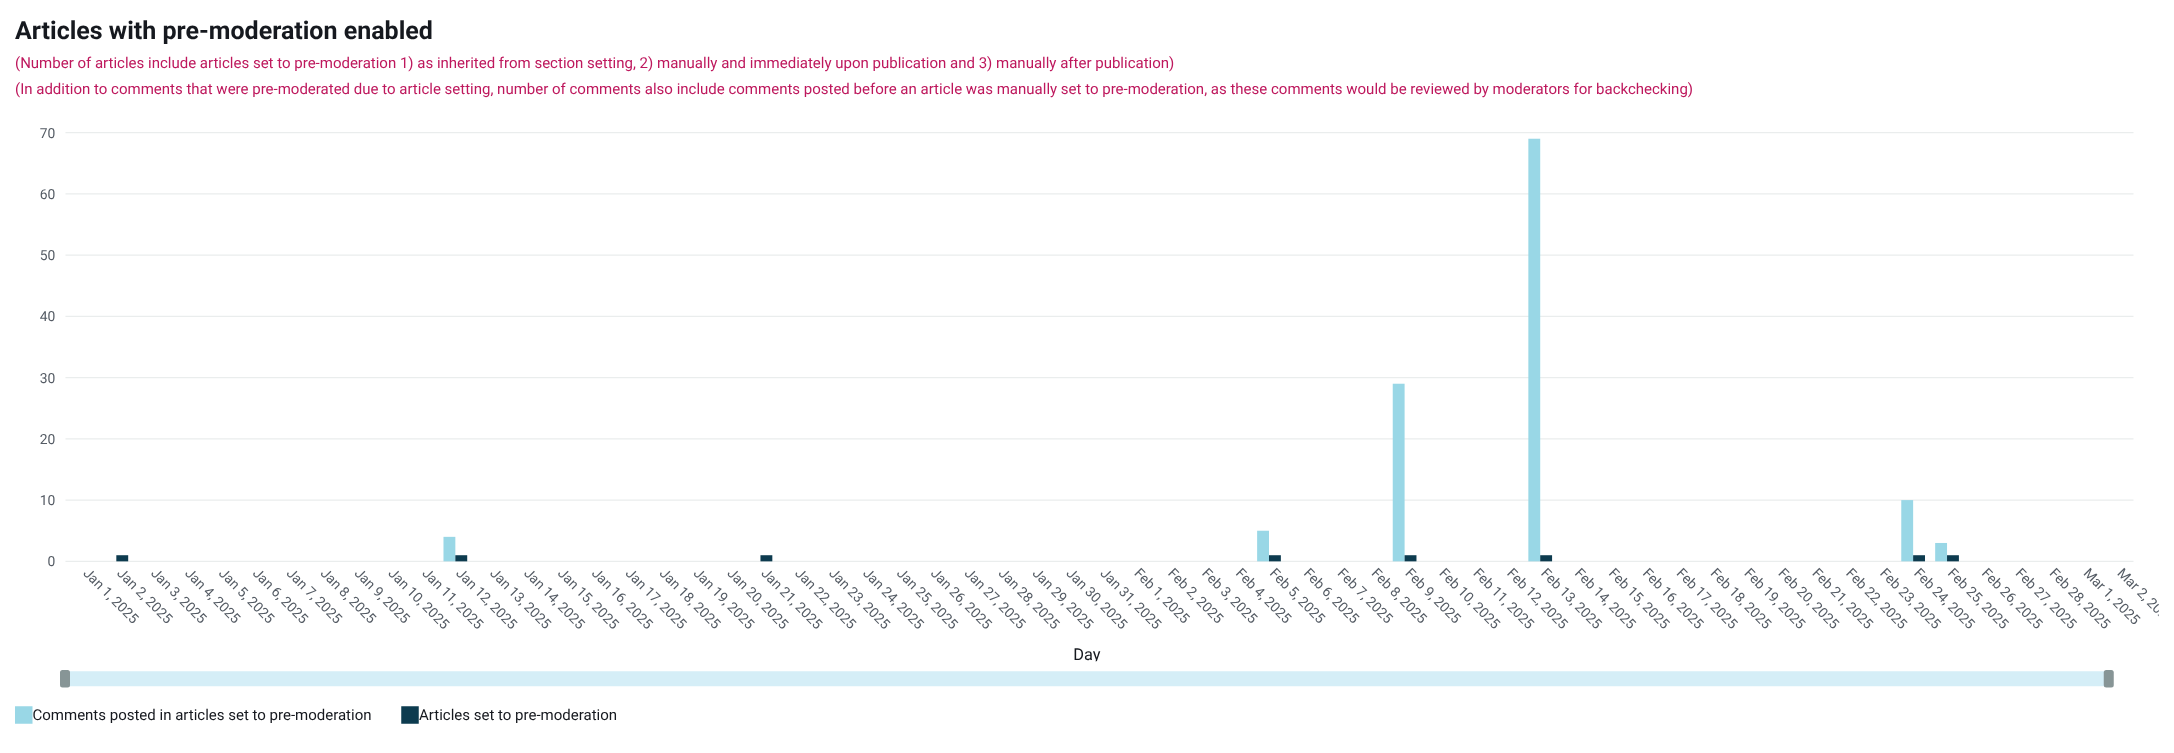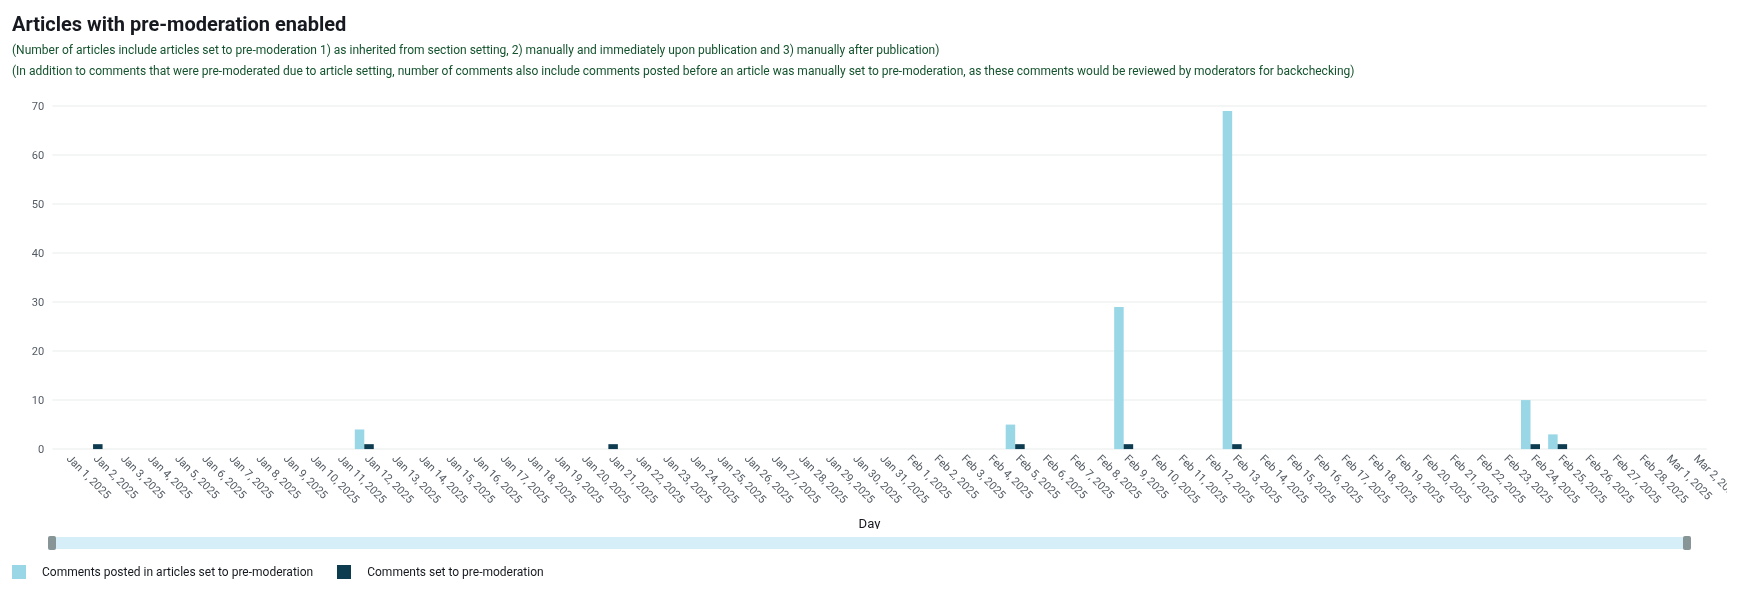--- a/index.html
+++ b/index.html
@@ -1,28 +1,28 @@
 <!DOCTYPE html>
 <html><head>
 <meta charset="utf-8">
 <style>
 *{margin:0;padding:0;box-sizing:border-box}
 body{font-family:-apple-system,BlinkMacSystemFont,"Segoe UI",Roboto,sans-serif;background:#fff;color:#16191f;padding:12px}
 .title{font-size:20px;font-weight:700;margin-bottom:6px}
-.subtitle{font-size:12px;color:#14532d;margin-bottom:4px;line-height:1.4}
+.subtitle{font-size:12px;color:#be185d;margin-bottom:4px;line-height:1.4}
 .chart-wrap{position:relative;margin-top:16px}
 svg{display:block;width:100%}
 .y-label{font-size:11px;fill:#545b64}
 .x-label{font-size:11px;fill:#545b64}
 .grid-line{stroke:#eaeded;stroke-width:1}
 .axis-label-x{font-size:13px;fill:#16191f;font-weight:400;text-anchor:middle}
 .slider-track{height:12px;background:#d5eef7;border-radius:2px;margin:8px 40px 0 40px;position:relative}
 .slider-handle{position:absolute;top:-1px;width:8px;height:14px;background:#879596;border-radius:2px}
 .legend{display:flex;gap:24px;margin-top:16px;font-size:12px;color:#16191f;align-items:center}
-.legend-item{display:flex;align-items:center;gap:16px}
+.legend-item{display:flex;align-items:center;gap:0}
 .swatch{width:14px;height:14px}
 .swatch-light{background:#99d7e6}
 .swatch-dark{background:#0d3b4f}
 </style>
 </head>
 <body>
 
 <div class="title">Articles with pre-moderation enabled</div>
 <div class="subtitle">(Number of articles include articles set to pre-moderation 1) as inherited from section setting, 2) manually and immediately upon publication and 3) manually after publication)</div>
 <div class="subtitle">(In addition to comments that were pre-moderated due to article setting, number of comments also include comments posted before an article was manually set to pre-moderation, as these comments would be reviewed by moderators for backchecking)</div>
@@ -128,15 +128,15 @@
 </div>
 </div>
 
 <div class="legend">
   <div class="legend-item">
     <span class="swatch swatch-light"></span>
     <span>Comments posted in articles set to pre-moderation</span>
   </div>
   <div class="legend-item">
     <span class="swatch swatch-dark"></span>
-    <span>Comments set to pre-moderation</span>
+    <span>Articles set to pre-moderation</span>
   </div>
 </div>
 
 </body></html>

